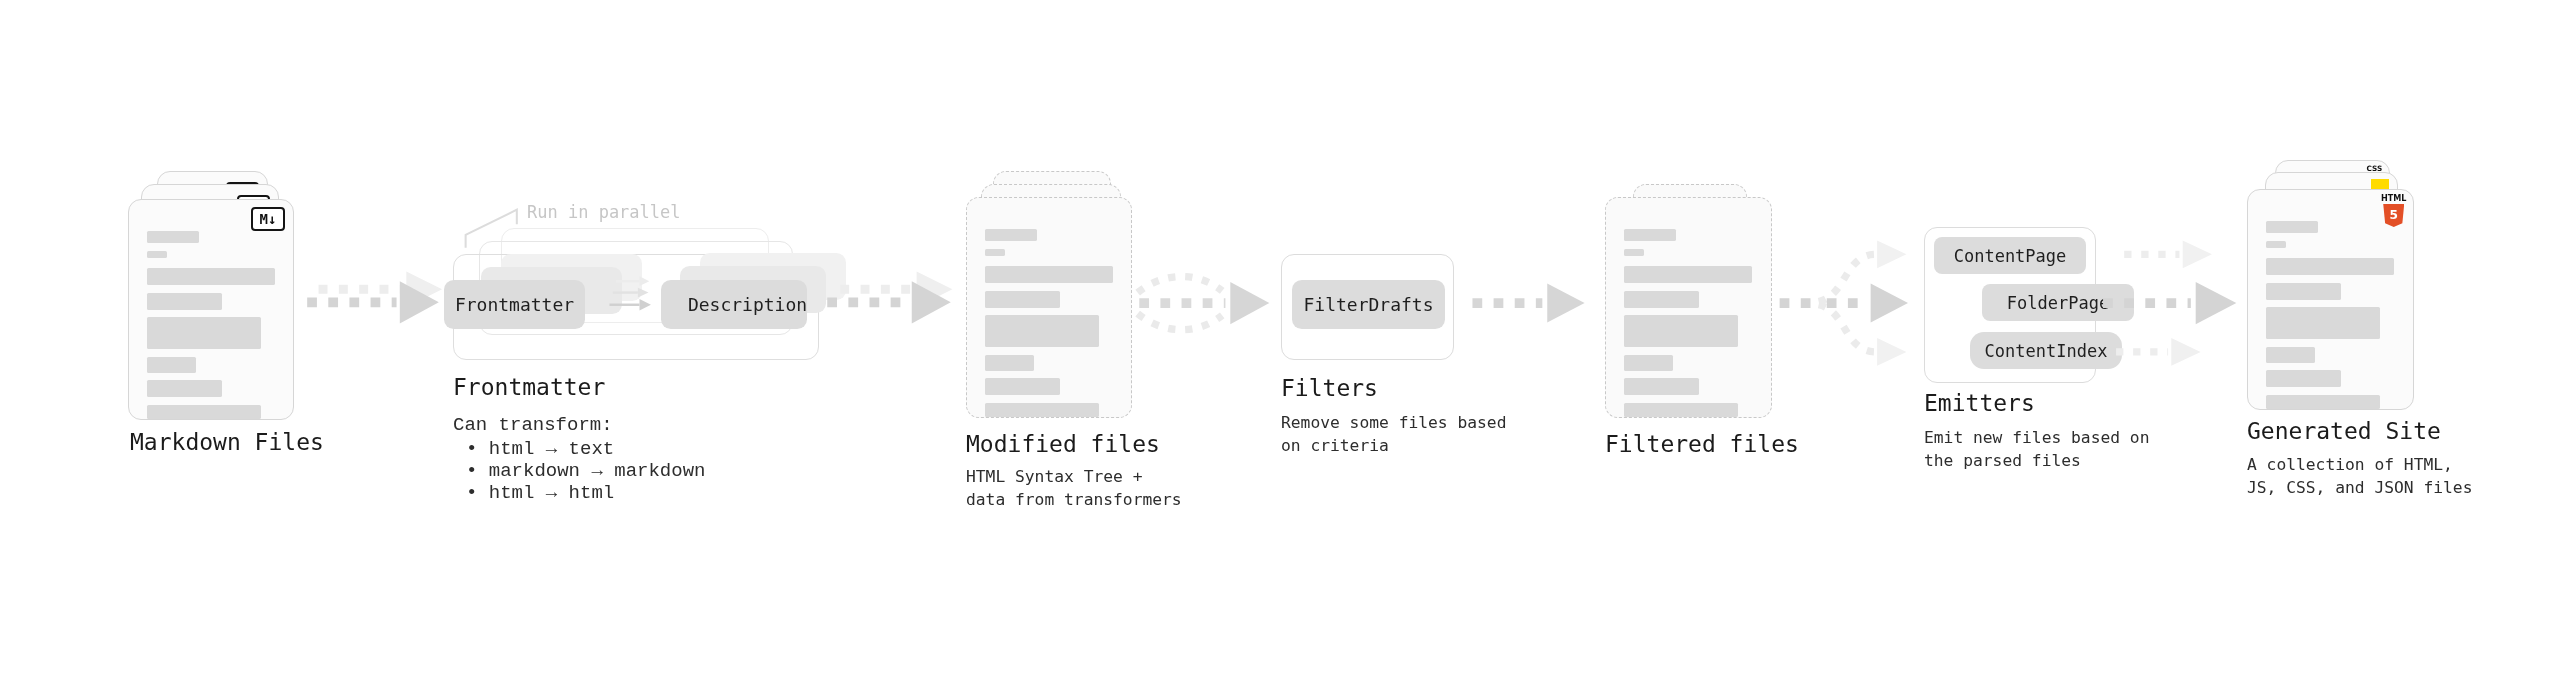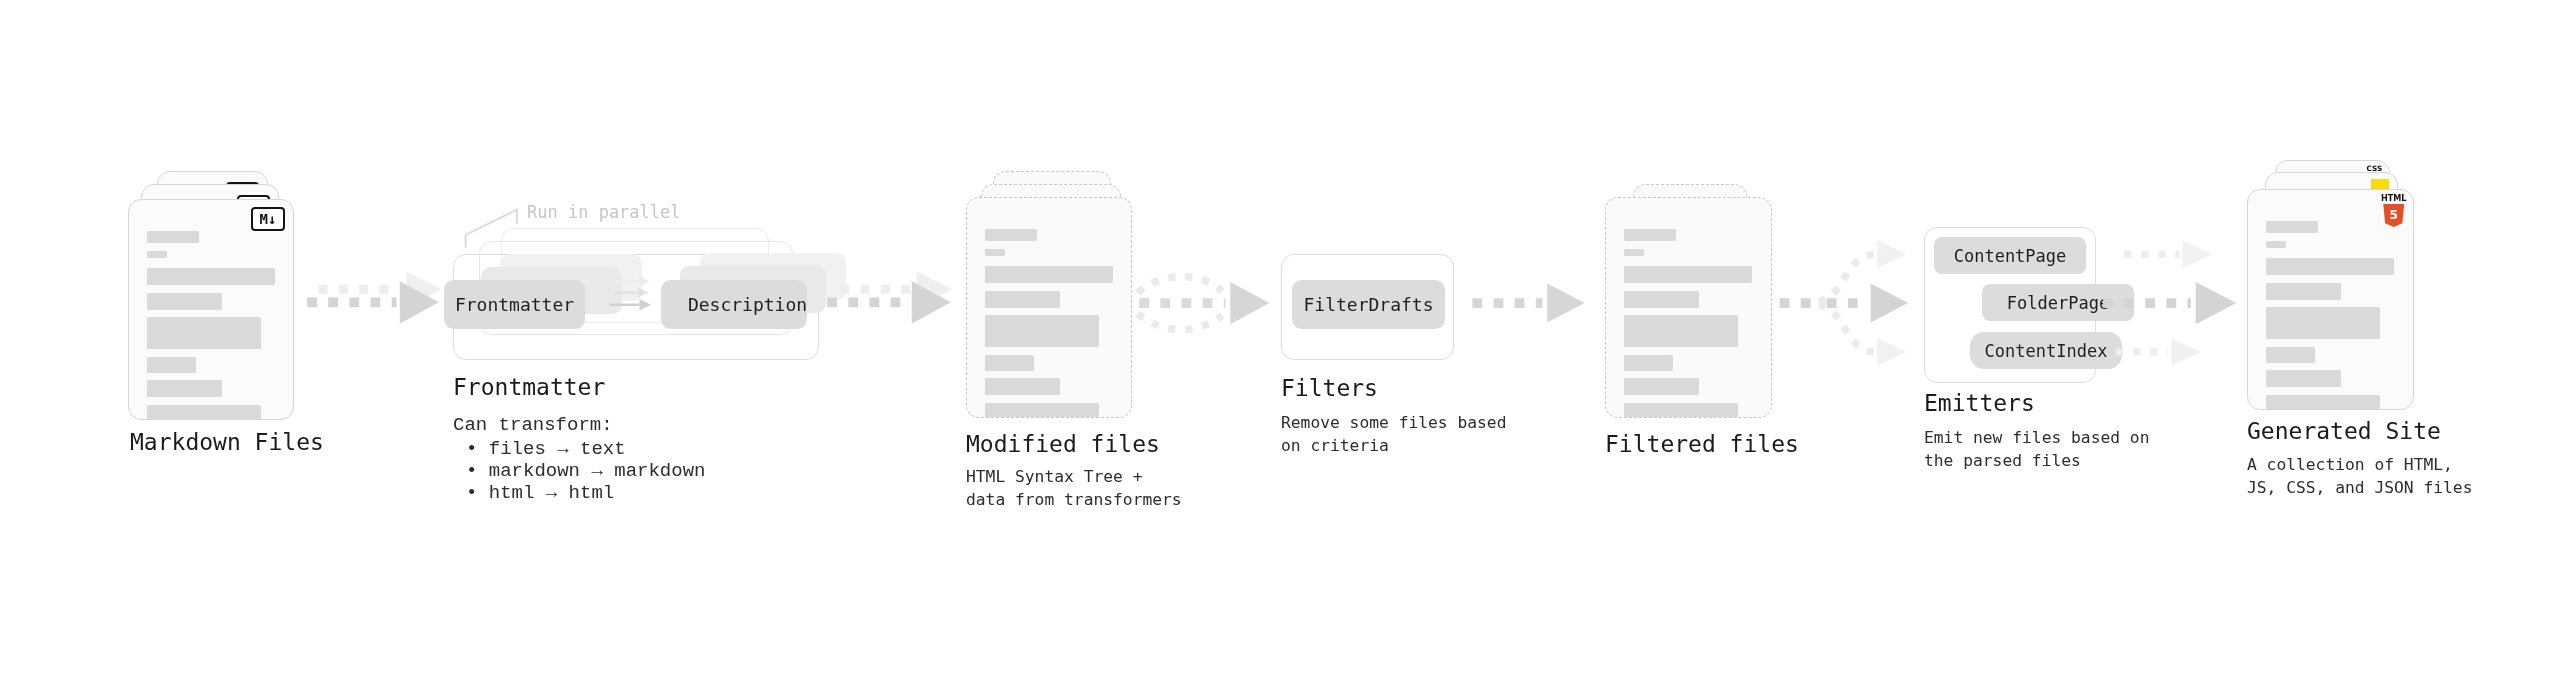--- a/index.html
+++ b/index.html
@@ -91,21 +91,21 @@
   <div class="pill-ghost g2" style="left:501px;top:254px;width:141px;height:47px;"></div>
   <div class="pill-ghost g1" style="left:481px;top:267px;width:141px;height:47px;"></div>
   <div class="pill" style="left:444px;top:280px;width:141px;height:49px;">Frontmatter</div>
 
   <div class="pill-ghost g2" style="left:700px;top:253px;width:146px;height:47px;"></div>
   <div class="pill-ghost g1" style="left:680px;top:266px;width:146px;height:47px;"></div>
   <div class="pill" style="left:661px;top:280px;width:146px;height:49px;padding-left:27px;">Description</div>
 
   <div class="stage-title" style="left:453px;top:374px;">Frontmatter</div>
   <div class="bullet" style="left:453px;top:414px;">Can transform:</div>
-  <div class="bullet" style="left:466px;top:438px;">• files → text</div>
+  <div class="bullet" style="left:466px;top:438px;">• html → text</div>
   <div class="bullet" style="left:466px;top:460px;">• markdown → markdown</div>
   <div class="bullet" style="left:466px;top:482px;">• html → html</div>
 
   <div class="file-card card-dashed" style="left:993px;top:171px;width:118px;height:57px;"></div>
   <div class="file-card card-dashed" style="left:981px;top:184px;width:140px;height:57px;"></div>
   <div class="file-card card-dashed" style="left:966px;top:197px;width:166px;height:221px;">
     <div class="bars">
         <div class="bar" style="width: 52px; height: 12.2px; margin-bottom: 8.1px;"></div>
         <div class="bar" style="width: 19.5px; height: 6.5px; margin-bottom: 10.6px;"></div>
         <div class="bar" style="width: 128px; height: 17px; margin-bottom: 7.3px;"></div>

